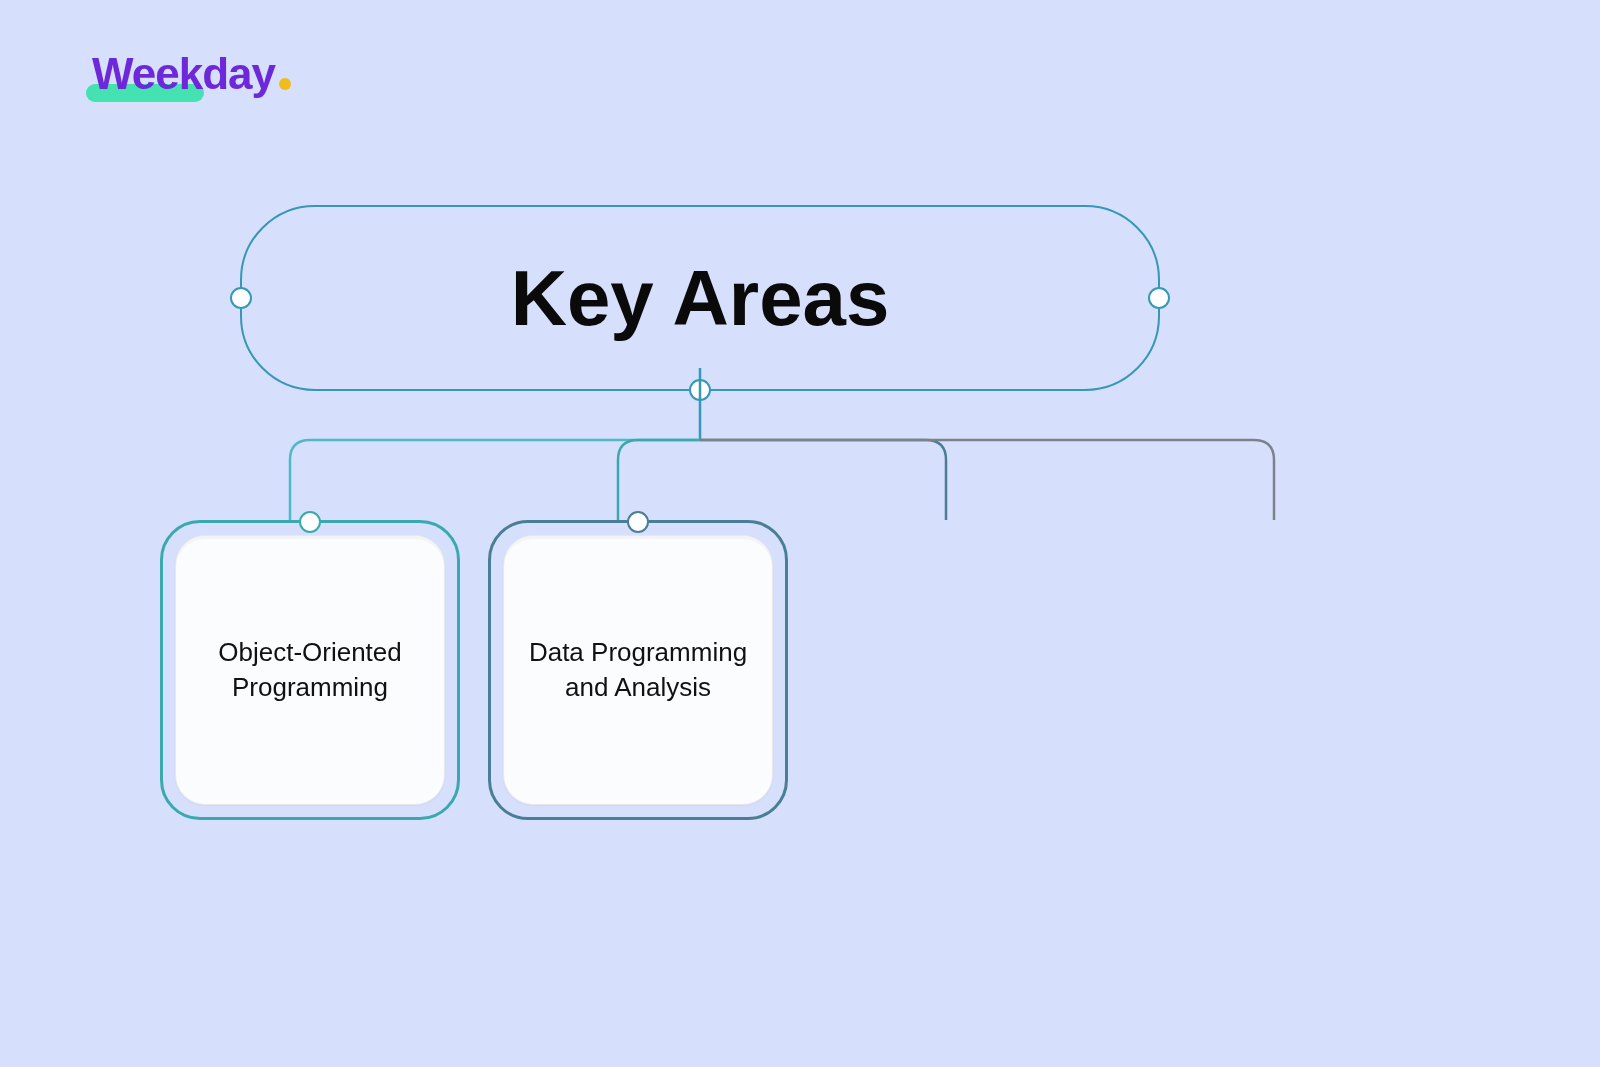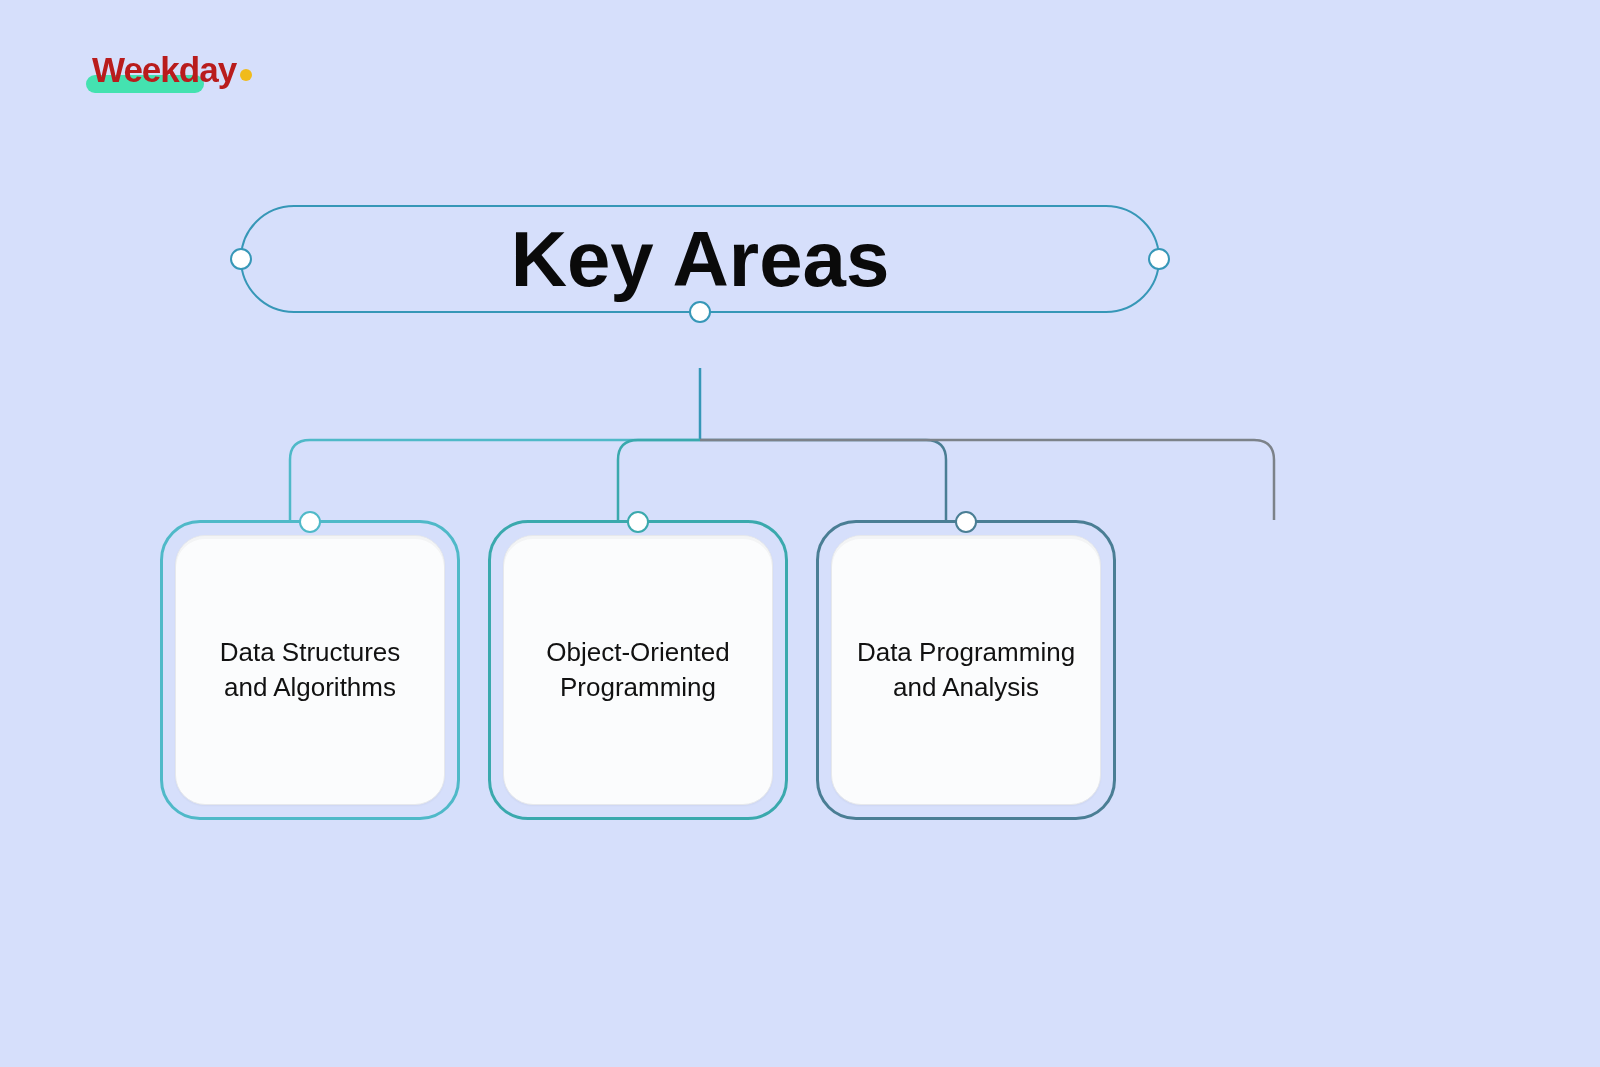--- a/index.html
+++ b/index.html
@@ -13,23 +13,23 @@
 
   
   .logo {
     position: absolute;
     top: 52px;
     left: 92px;
     display: flex;
     align-items: flex-end;
   }
   .logo-word {
-    font-size: 35px;
+    font-size: 44px;
     font-weight: 900;
-    color: #b91c1c;
+    color: #6d28d9;
     letter-spacing: -1px;
     position: relative;
     line-height: 1;
   }
   .logo-underline {
     position: absolute;
     left: -6px;
     bottom: -6px;
     width: 118px;
     height: 18px;
@@ -46,21 +46,21 @@
     margin-left: 4px;
     margin-bottom: 6px;
   }
 
   
   .title-box {
     position: absolute;
     top: 205px;
     left: 240px;
     width: 920px;
-    height: 108px;
+    height: 186px;
     border: 2px solid #3697b7;
     border-radius: 75px;
     display: flex;
     align-items: center;
     justify-content: center;
   }
   .title-text {
     font-size: 78px;
     font-weight: 800;
     color: #0a0a0a;
@@ -170,26 +170,20 @@
 
   <path d="M700 440 L638 440 Q618 440 618 460 L618 520" stroke="#3aa9ad" stroke-width="2.5" fill="none"></path>
 
   <path d="M700 440 L926 440 Q946 440 946 460 L946 520" stroke="#4a7e94" stroke-width="2.5" fill="none"></path>
 
   <path d="M700 440 L1254 440 Q1274 440 1274 460 L1274 520" stroke="#7c8289" stroke-width="2.5" fill="none"></path>
 </svg>
 
 <div class="cards">
 
-  <div class="card c1">
-    <span class="card-dot"></span>
-    <div class="card-inner">
-      <div class="card-text">Data Structures and Algorithms</div>
-    </div>
-  </div>
 
   <div class="card c2">
     <span class="card-dot"></span>
     <div class="card-inner">
       <div class="card-text">Object-Oriented Programming</div>
     </div>
   </div>
 
   <div class="card c3">
     <span class="card-dot"></span>

